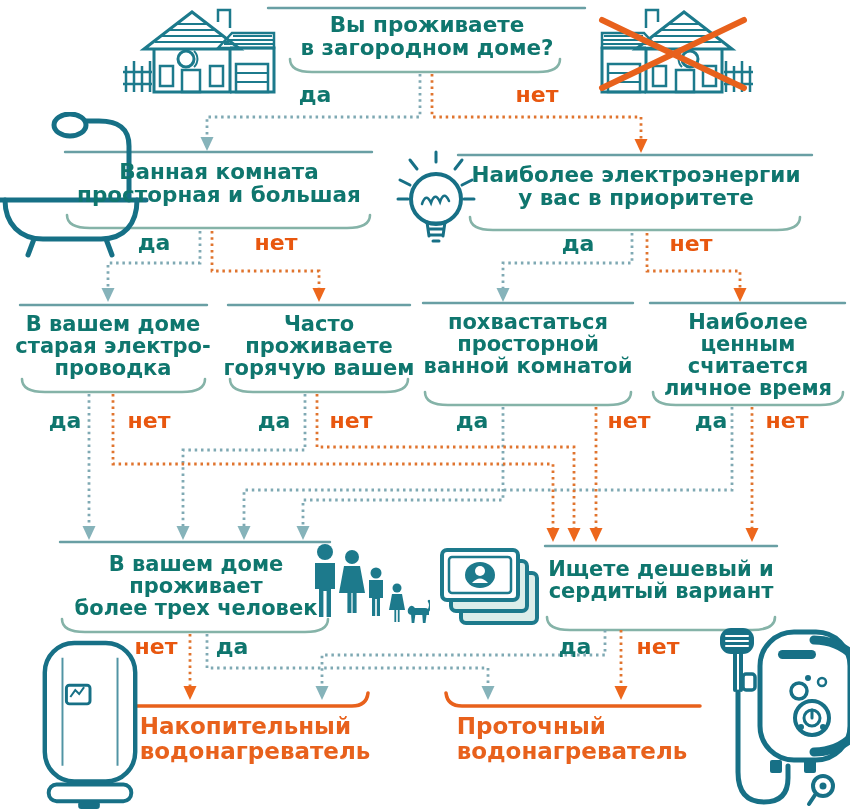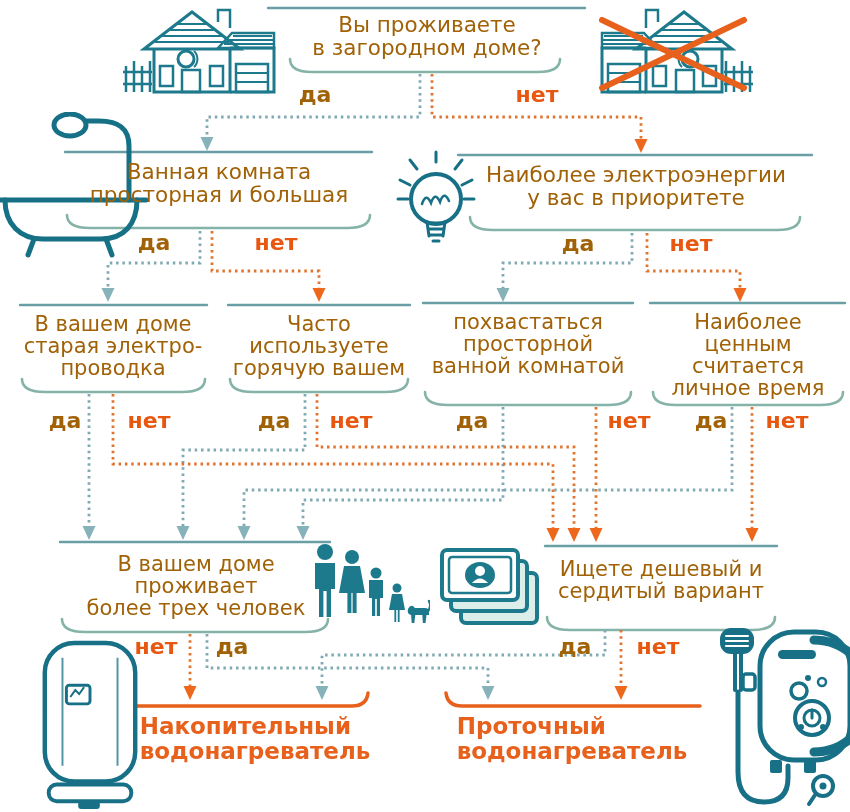--- a/index.html
+++ b/index.html
@@ -4,28 +4,28 @@
 <style>
   html,body{margin:0;padding:0;background:#fff;}
   #stage{
     position:relative;width:850px;height:812px;background:#ffffff;overflow:hidden;
     font-family:"DejaVu Sans","Liberation Sans",sans-serif;
   }
   #wires{position:absolute;left:0;top:0;z-index:1;pointer-events:none;}
   .icon{position:absolute;z-index:2;}
   .node{
     position:absolute;transform:translateX(-50%);text-align:center;z-index:3;
-    color:#a16207;font-size:21px;line-height:22px;white-space:nowrap;
+    color:#0f766e;font-size:21px;line-height:22px;white-space:nowrap;font-weight:bold;
   }
   .node.big{font-size:21.5px;line-height:23px;}
   .yn{
     position:absolute;transform:translateX(-50%);z-index:3;
     font-weight:bold;font-size:22px;line-height:22px;white-space:nowrap;
   }
-  .yes{color:#a16207;}
+  .yes{color:#0f766e;}
   .no{color:#e8570f;}
   .result{
     position:absolute;transform:translateX(-50%);z-index:3;
     font-weight:bold;font-size:23px;line-height:25px;color:#e8611c;white-space:nowrap;
   }
 </style>
 </head>
 <body>
 
 <div id="stage">
@@ -238,21 +238,21 @@
   </div>
 
   <div class="node" style="left:113px;top:313px">
     <div class="line">В вашем доме</div>
     <div class="line">старая электро-</div>
     <div class="line">проводка</div>
   </div>
 
   <div class="node" style="left:319px;top:313px">
     <div class="line">Часто</div>
-    <div class="line">используете</div>
+    <div class="line">проживаете</div>
     <div class="line">горячую вашем</div>
   </div>
 
   <div class="node" style="left:528px;top:311px">
     <div class="line">похвастаться</div>
     <div class="line">просторной</div>
     <div class="line">ванной комнатой</div>
   </div>
 
   <div class="node" style="left:748px;top:311px">

